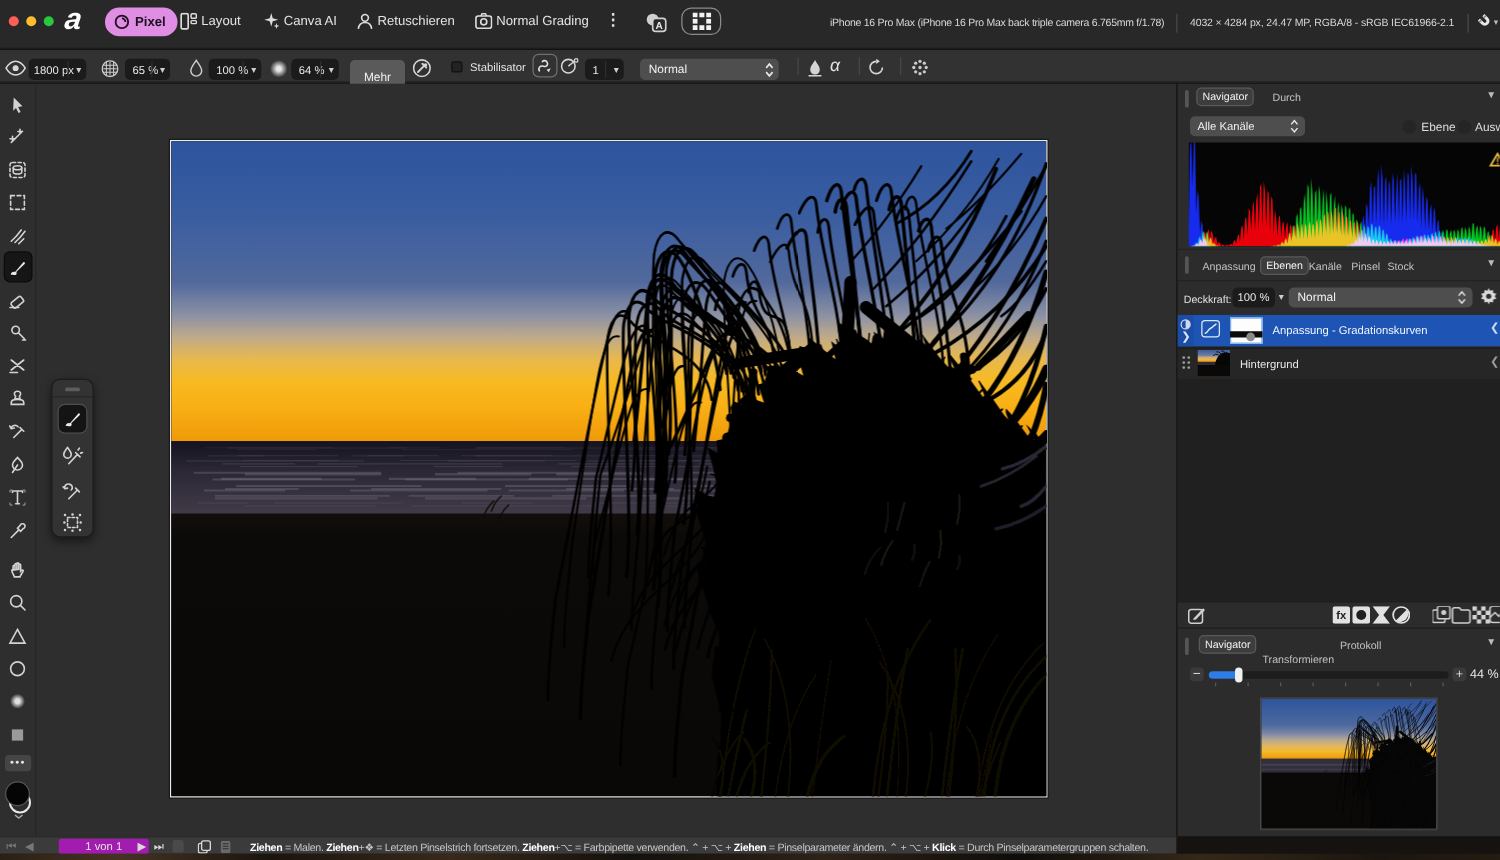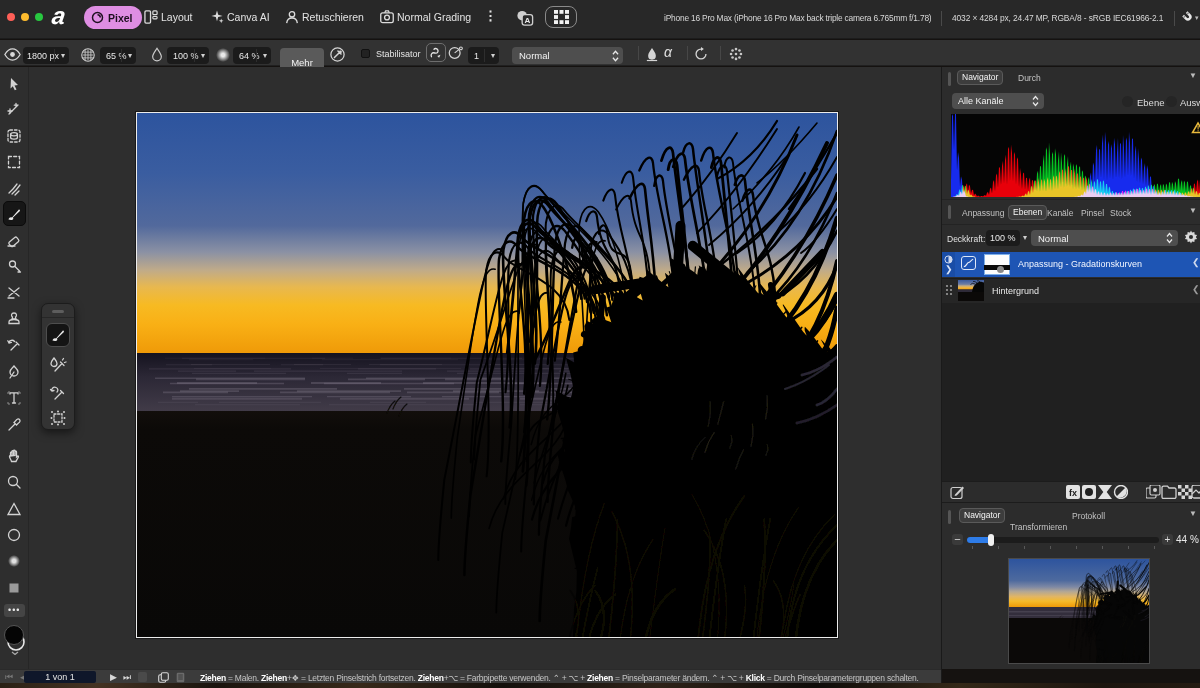--- a/index.html
+++ b/index.html
@@ -1017,21 +1017,21 @@
 <path d="M 256.0,296.0 q 3,-8 8,-12" stroke="#0d0b08" stroke-width="1.1" fill="none" stroke-linecap="round"></path>
           </g>
         </svg>
       </div>
 </div>
 <div id="vdiv"></div>
 
 <div id="statusbar">
 <span class="abs" style="left:5px;top:2px;color:#777;font-size:9px">⏮</span>
 <span class="abs" style="left:20px;top:2px;color:#777;font-size:9px">◀</span>
-<div class="abs" style="left:24px;top:1px;width:72px;height:12px;background:#0f172a;border-radius:2px;color:#e5e5e5;font-size:9px;text-align:center;line-height:12px">1 von 1</div>
+<div class="abs" style="left:47px;top:1px;width:72px;height:12px;background:#a21caf;border-radius:2px;color:#e5e5e5;font-size:9px;text-align:center;line-height:12px">1 von 1</div>
 <span class="abs" style="left:110px;top:2px;color:#d8d8d8;font-size:9px">▶</span>
 <span class="abs" style="left:123px;top:2px;color:#d8d8d8;font-size:9px">⏭</span>
 <div class="abs" style="left:138px;top:2px;width:9px;height:10px;background:#4a4a4a;border-radius:2px"></div>
 <svg class="abs" style="left:158px;top:2px" width="11" height="11" viewBox="0 0 11 11">
         <rect x="0.7" y="2.7" width="7" height="7.6" rx="1.5" fill="none" stroke="#d8d8d8" stroke-width="1.1"></rect>
         <rect x="3.3" y="0.7" width="7" height="7.6" rx="1.5" fill="#3b3b3b" stroke="#d8d8d8" stroke-width="1.1"></rect>
       </svg>
 <svg class="abs" style="left:176px;top:2px" width="9" height="11" viewBox="0 0 9 11">
         <rect x="0.7" y="0.7" width="7.6" height="9.6" rx="1.2" fill="#6a6a6a"></rect>
         <path d="M2.2 3 H6.8 M2.2 5 H6.8 M2.2 7 H6.8" stroke="#2e2e2e" stroke-width="0.8"></path>

